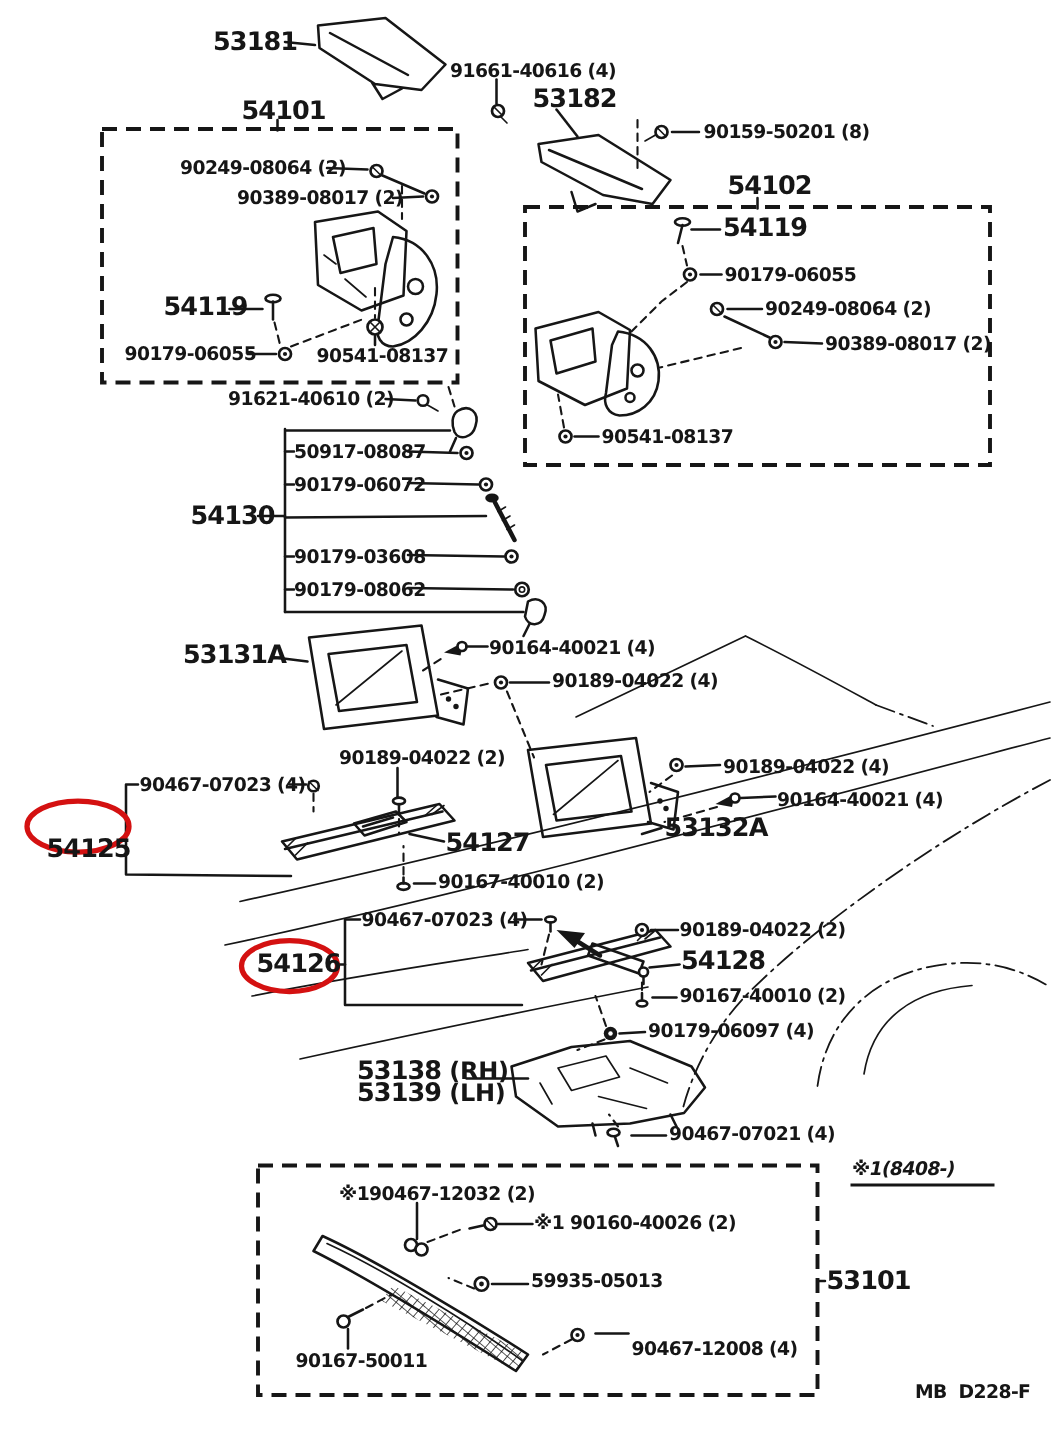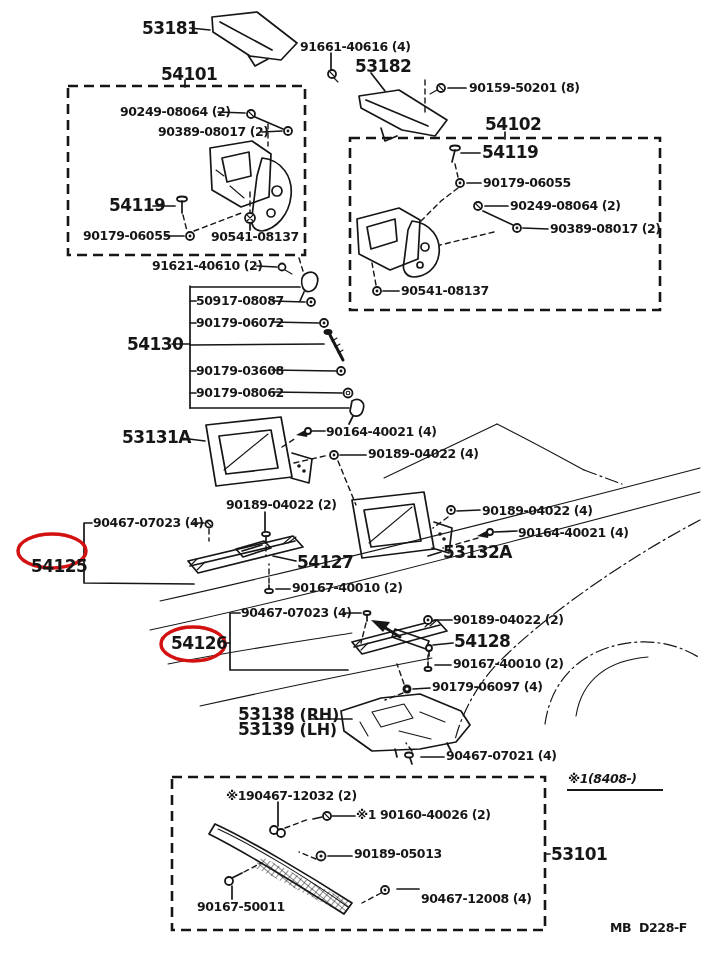--- a/index.html
+++ b/index.html
@@ -325,19 +325,19 @@
       <div class="plabel L" style="left: 171px; top: 635px;">54126</div>
       <div class="plabel L" style="left: 454px; top: 633px;">54128</div>
       <div class="plabel S" style="left: 453px; top: 658px;">90167-40010 (2)</div>
       <div class="plabel S" style="left: 432px; top: 681px;">90179-06097 (4)</div>
       <div class="plabel L" style="left: 238px; top: 706px;">53138<span class="suffix"> (RH)</span></div>
       <div class="plabel L" style="left: 238px; top: 721px;">53139<span class="suffix"> (LH)</span></div>
       <div class="plabel S" style="left: 446px; top: 750px;">90467-07021 (4)</div>
       <div class="plabel S ul" style="left: 567px; top: 773px;">※1(8408-)</div>
       <div class="plabel S" style="left: 214px; top: 790px; margin-left: 12px;">※190467-12032 (2)</div>
       <div class="plabel S" style="left: 356px; top: 809px;">※1 90160-40026 (2)</div>
-      <div class="plabel S" style="left: 354px; top: 848px;">90189-05013</div>
+      <div class="plabel S" style="left: 354px; top: 848px;">59935-05013</div>
       <div class="plabel L" style="left: 551px; top: 846px;">53101</div>
       <div class="plabel S" style="left: 421px; top: 881px; margin-top: 12px;">90467-12008 (4)</div>
       <div class="plabel S" style="left: 197px; top: 901px;">90167-50011</div>
       <div class="plabel S" style="left: 610px; top: 922px;">MB  D228-F</div>
     </div>
 </div>
 
 </body></html>

